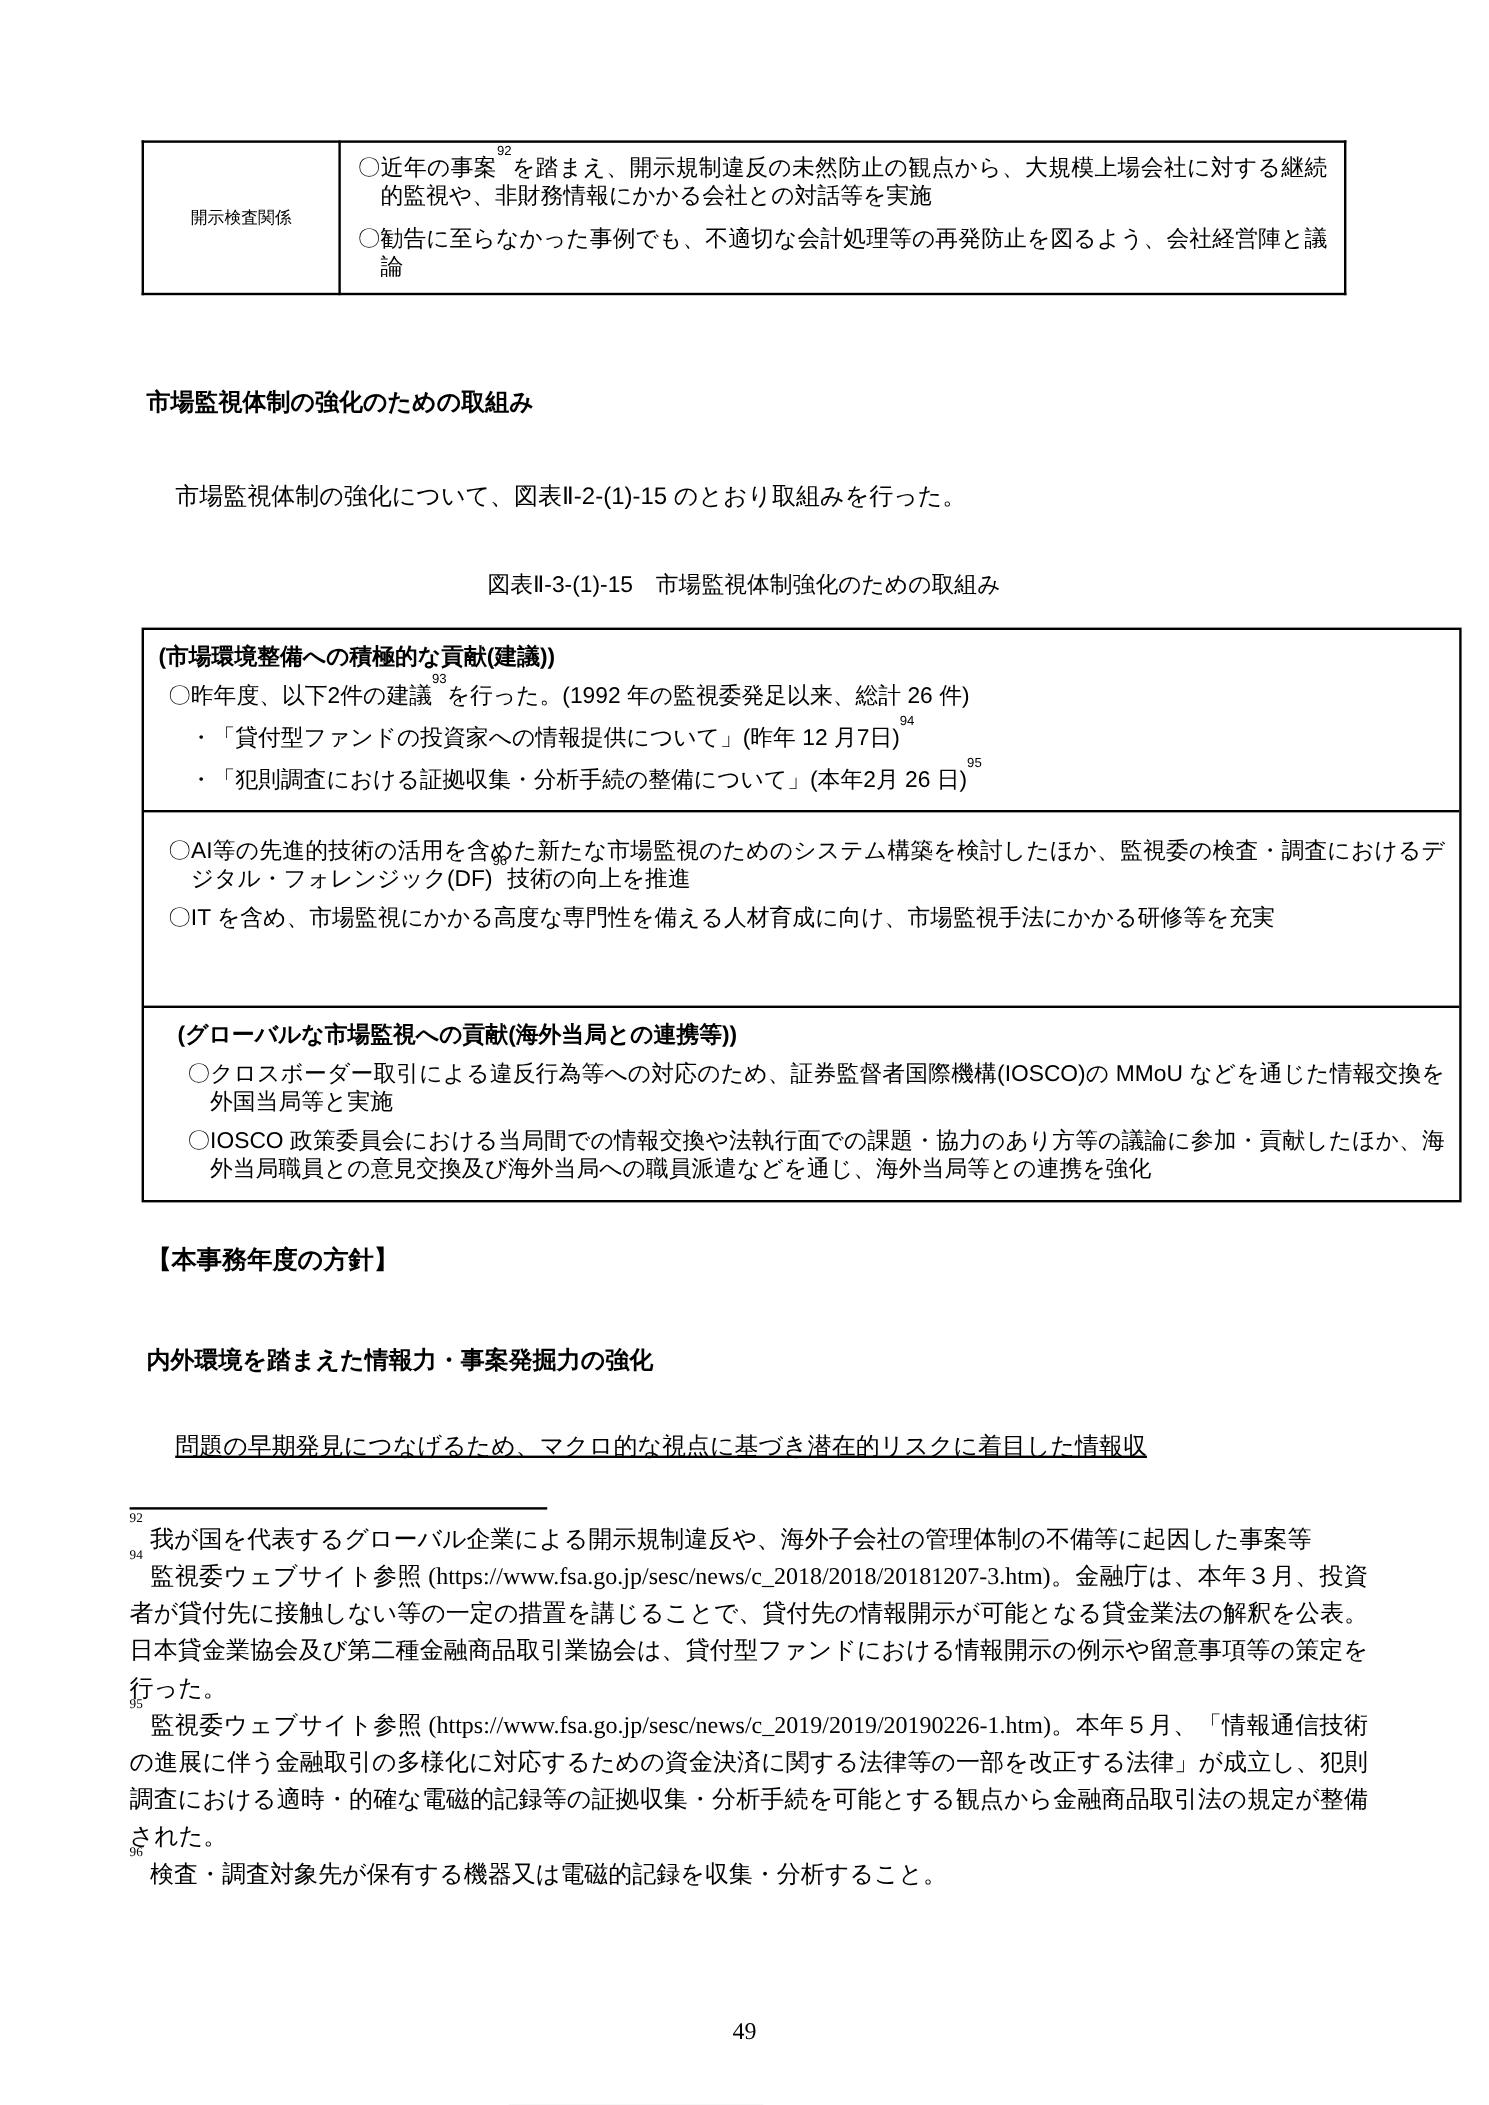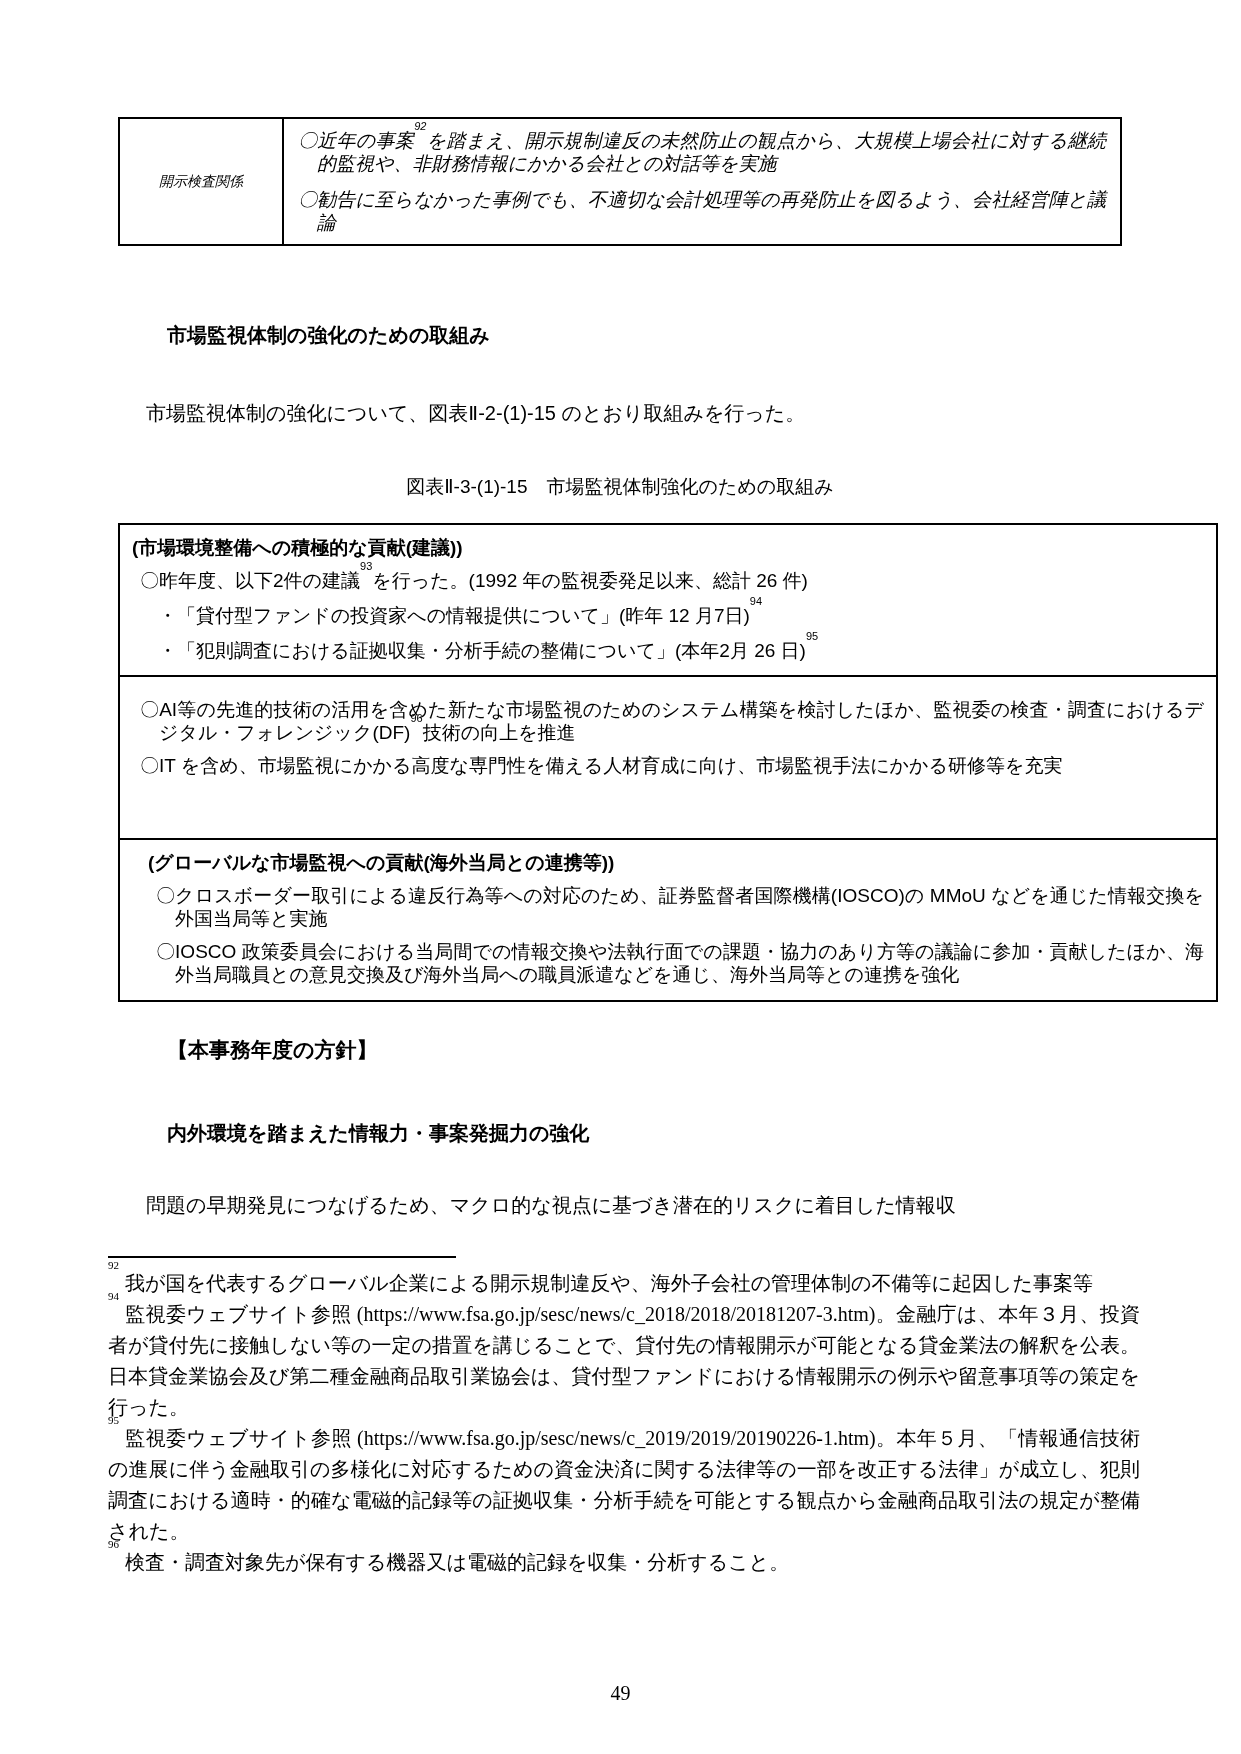--- a/index.html
+++ b/index.html
@@ -6,29 +6,29 @@
   .page {
     position:relative; width:1241px; height:1754px; margin:0 auto;
     background:#ffffff; color:#000;
     font-family:"Liberation Sans","DejaVu Sans",sans-serif;
   }
   
   .top-table {
     position:absolute; top:117px; left:118px; width:1004px;
     border-collapse:collapse; table-layout:fixed;
   }
-  .top-table td { border:2px solid #000; vertical-align:middle;font-style:italic; }
+  .top-table td { border:2px solid #000; vertical-align:middle; }
   .label-cell { width:160px; text-align:center; font-size:14px; }
   .content-cell { padding:10px 14px; font-size:19px; line-height:23px; }
   .bullet { padding-left:19px; text-indent:-19px; text-align:justify; }
   .bullet + .bullet { margin-top:13px; }
   sup.fn { font-size:11px; vertical-align:top; position:relative; top:-3px; line-height:0; }
 
   
-  .h-main  { position:absolute; left:122px; font-size:20px; font-weight:bold; white-space:nowrap;margin-left:45px; }
+  .h-main  { position:absolute; left:122px; font-size:20px; font-weight:bold; white-space:nowrap; }
   .h1      { top:322px; }
   .p-body  { position:absolute; left:146px; font-size:20px; white-space:nowrap; }
   .p1      { top:400px; }
   .caption { position:absolute; top:474px; left:118px; width:1004px; text-align:center; font-size:19px; }
 
   
   .fig-box {
     position:absolute; top:523px; left:118px; width:1100px;
     border:2px solid #000; box-sizing:border-box;
   }
@@ -36,21 +36,21 @@
   .fig-section:last-child { border-bottom:none; }
   .fig-section .sec-head { font-size:19px; font-weight:bold; line-height:23px; }
   .fig-section .bullet { font-size:19px; line-height:23px; margin-top:10px; margin-left:8px; }
   .fig-section .sub-bullet { font-size:19px; line-height:23px; margin-top:12px; margin-left:26px;
     padding-left:19px; text-indent:-19px; }
   .sec-2 { min-height:163px; }
   .sec-3 { min-height:160px;padding-left:28px; }
 
   .h-policy { top:1036px; font-size:21px; }
   .h2       { top:1120px; }
-  .p2       { top:1192px; }
+  .p2       { top:1192px;text-decoration:underline; }
 
   
   .fn-sep {
     position:absolute; top:1256px; left:108px; width:348px;
     border-top:2px solid #000; height:0;
   }
   .footnotes {
     position:absolute; top:1268px; left:108px; width:1032px;
     font-family:"Liberation Serif","DejaVu Serif",serif;
     font-size:20px; line-height:31px; text-align:justify;

